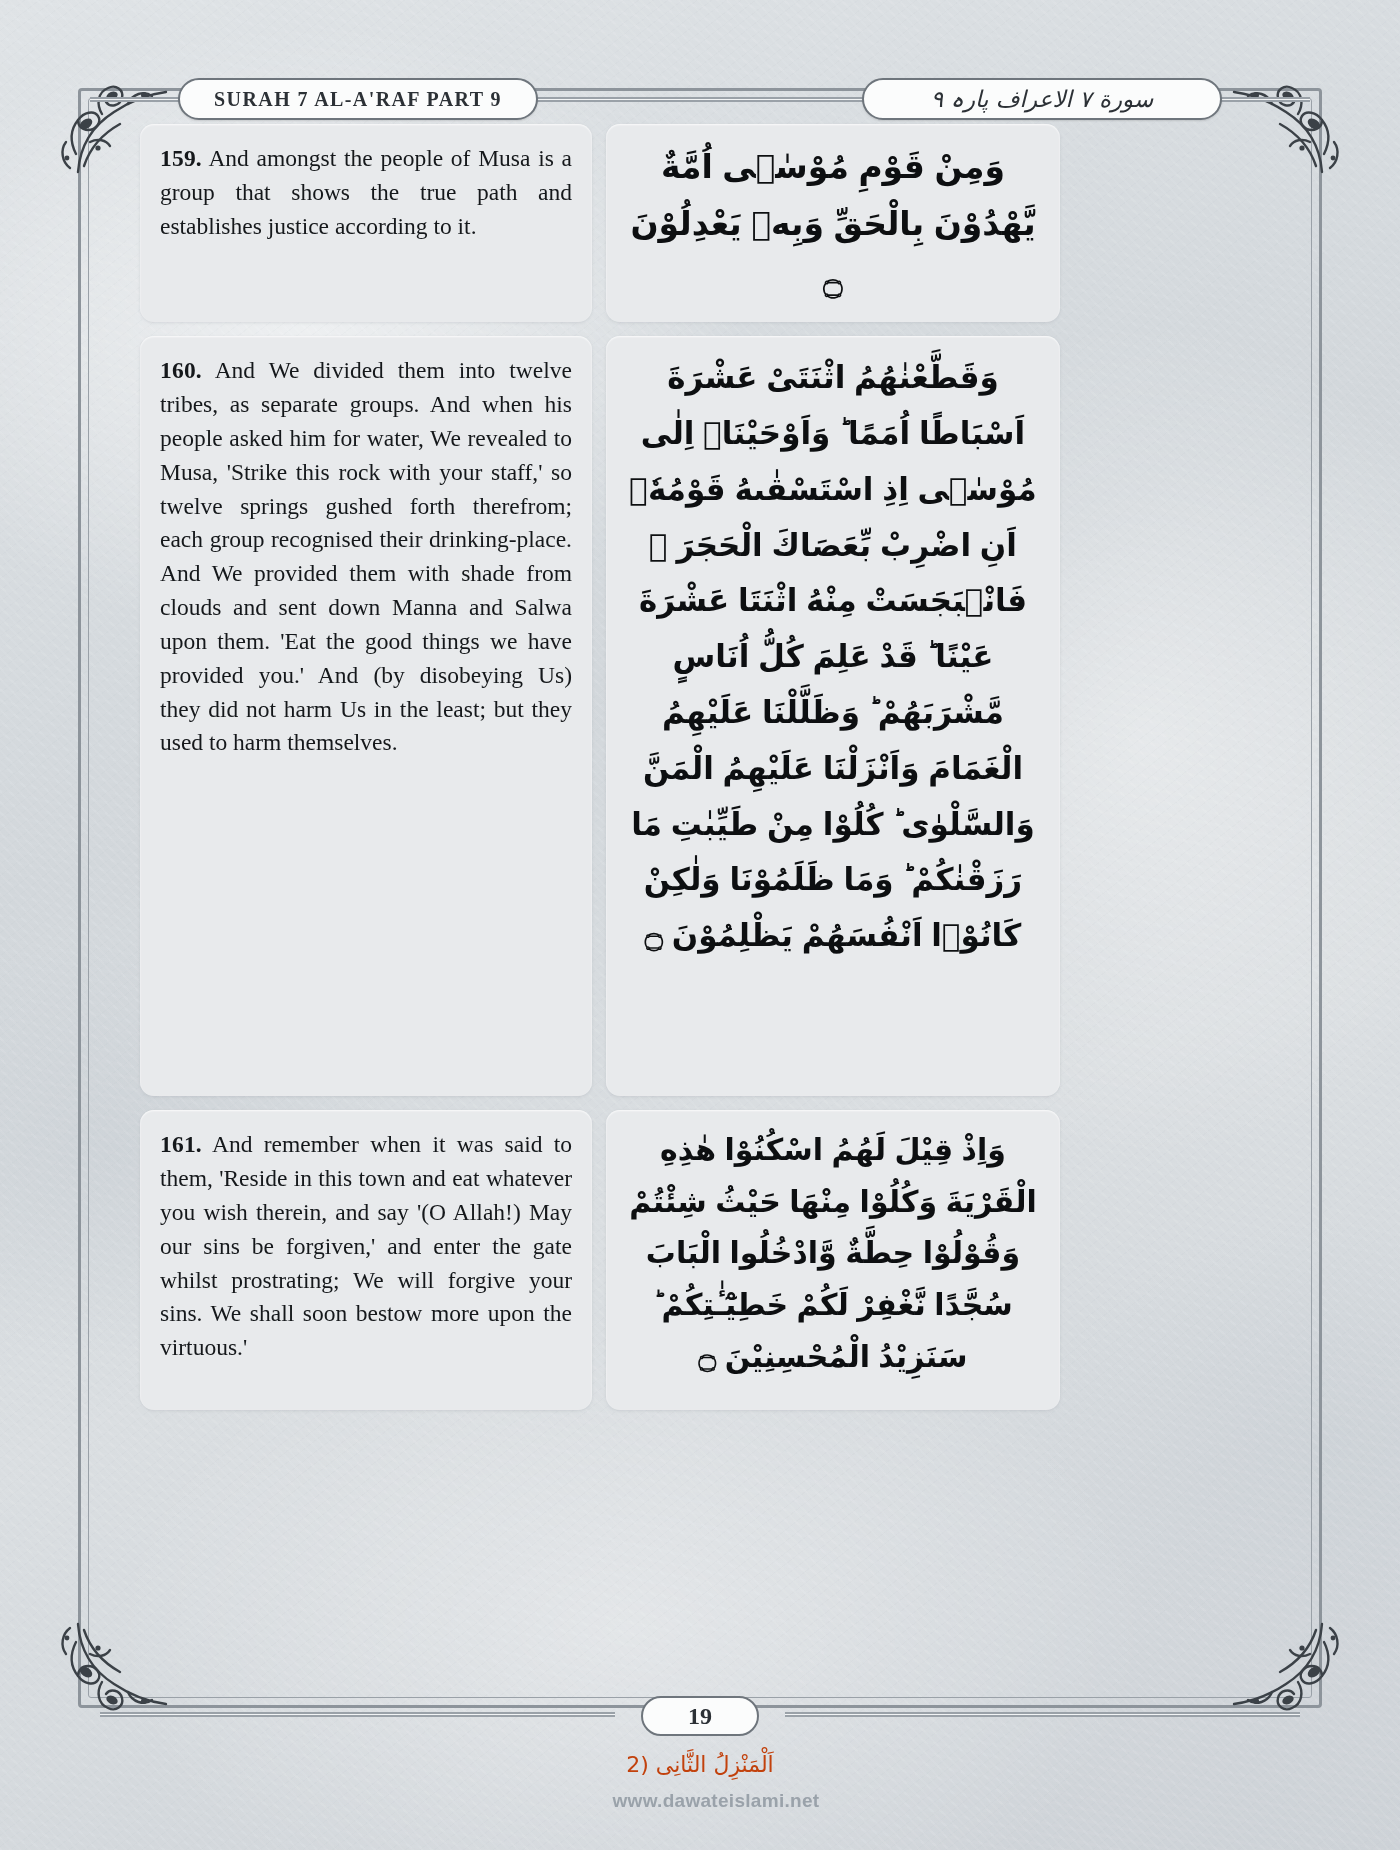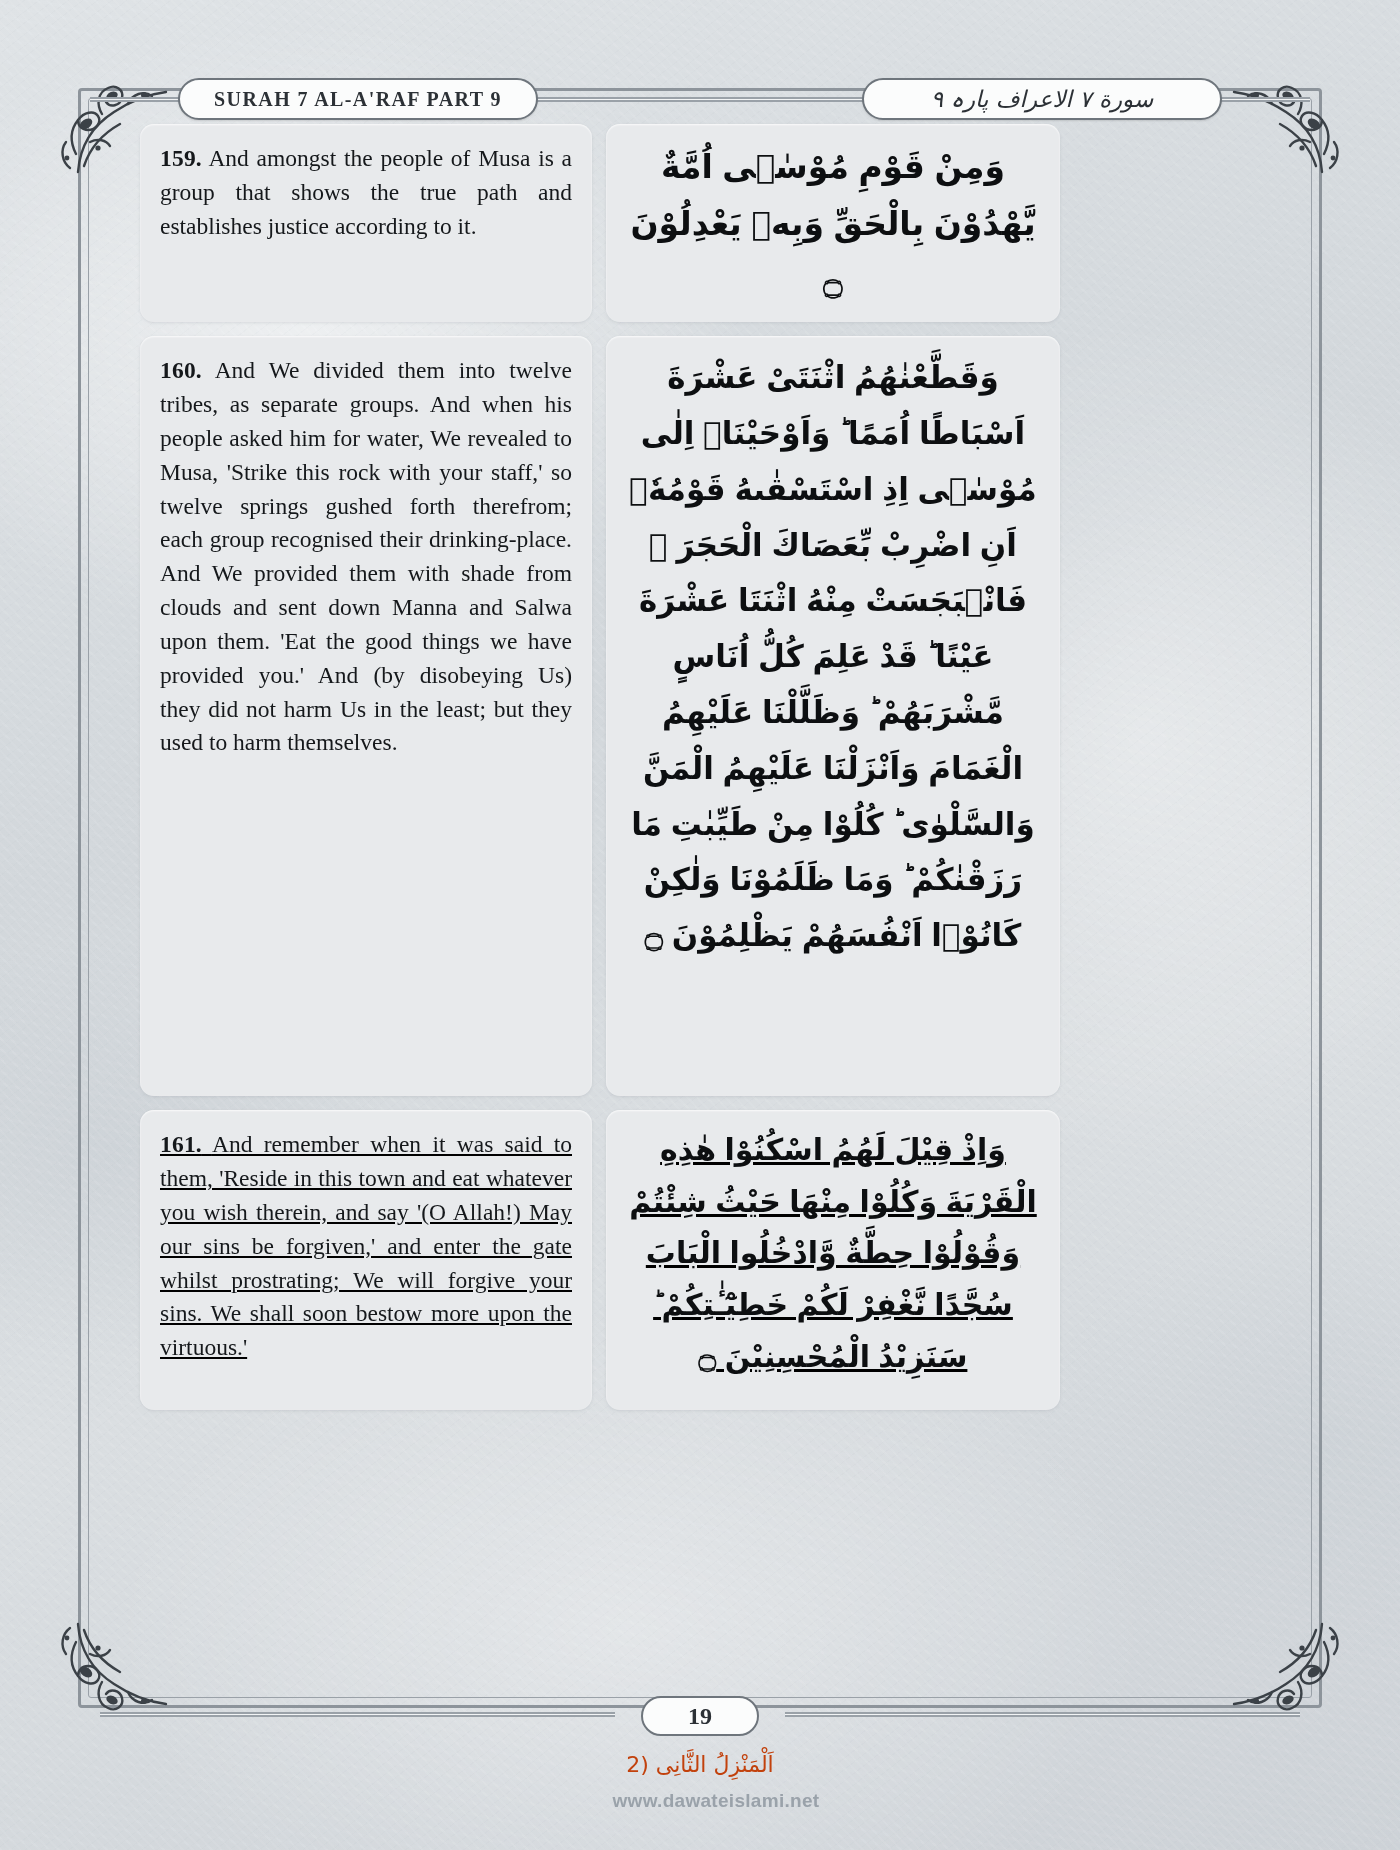--- a/index.html
+++ b/index.html
@@ -166,21 +166,21 @@
     color: #0d0f11;
     font-size: 33px;
     line-height: 1.78;
     font-weight: 700;
     word-spacing: -2px;
   }
 
   
   .row-159 .cell { min-height: 152px; }
   .row-160 .cell { min-height: 760px; }
-  .row-161 .cell { min-height: 300px; text-decoration: underline; }
+  .row-161 .cell { min-height: 300px; }
 
   .row-160 .ar-text { font-size: 31px; line-height: 1.80; }
   .row-161 .ar-text { font-size: 30px; line-height: 1.72; }
   .row-159 .ar-text { font-size: 33px; line-height: 1.74; }
 
   .cell-ar-inner { display: flex; flex-direction: column; justify-content: flex-start; height: 100%; }
 
   
   .footer {
     position: absolute;

